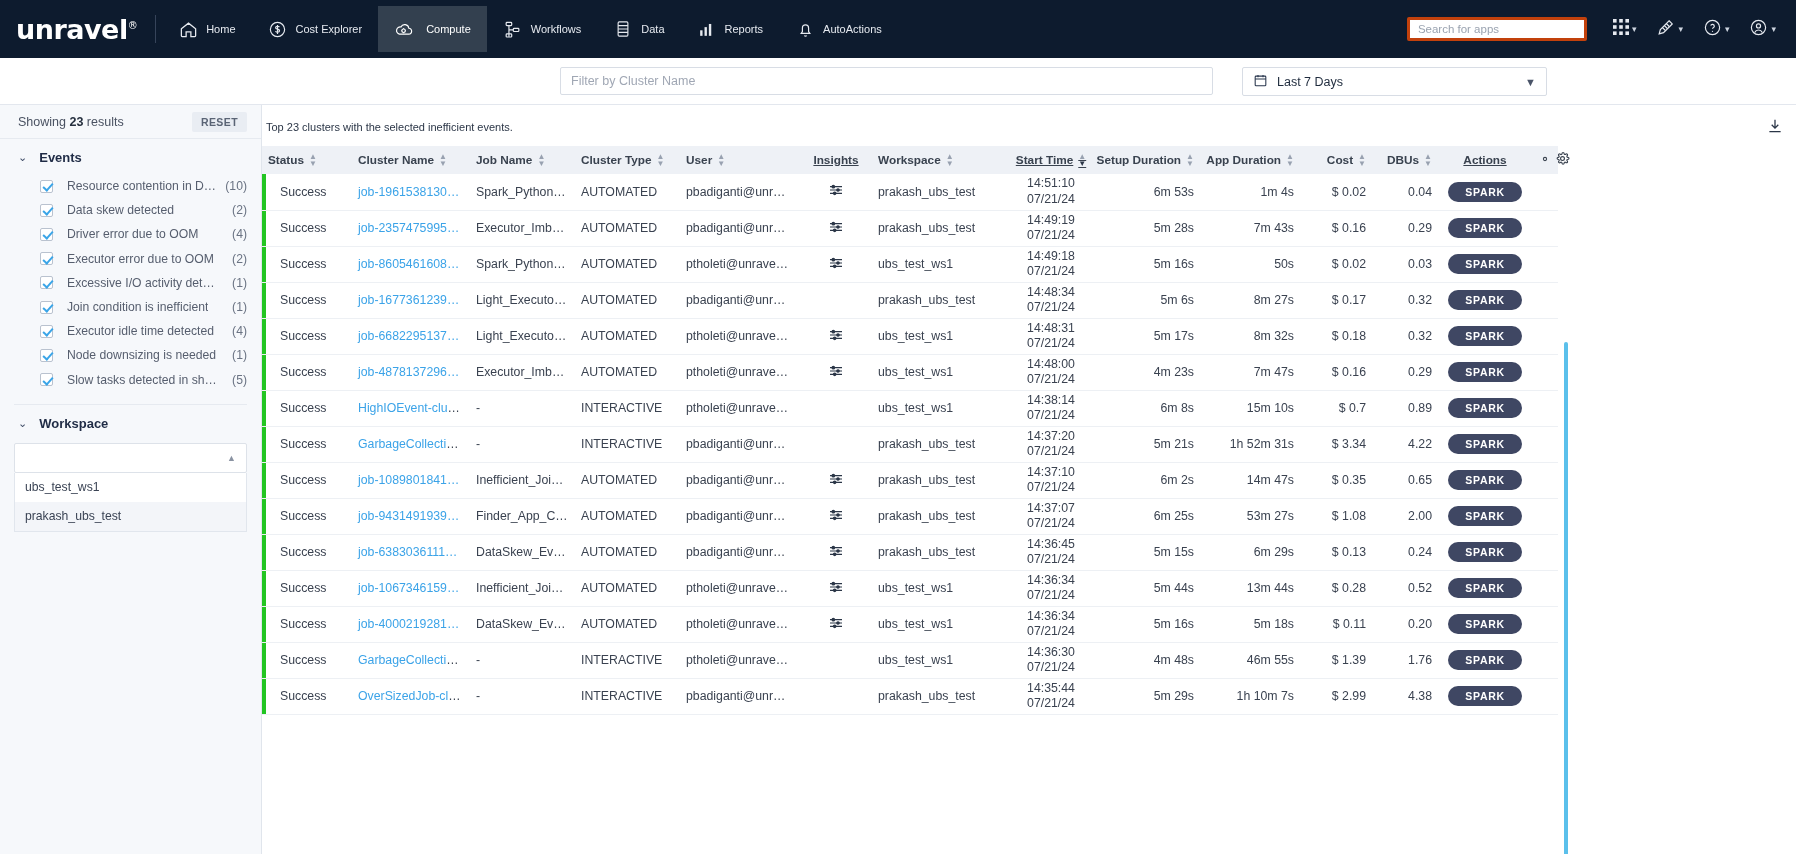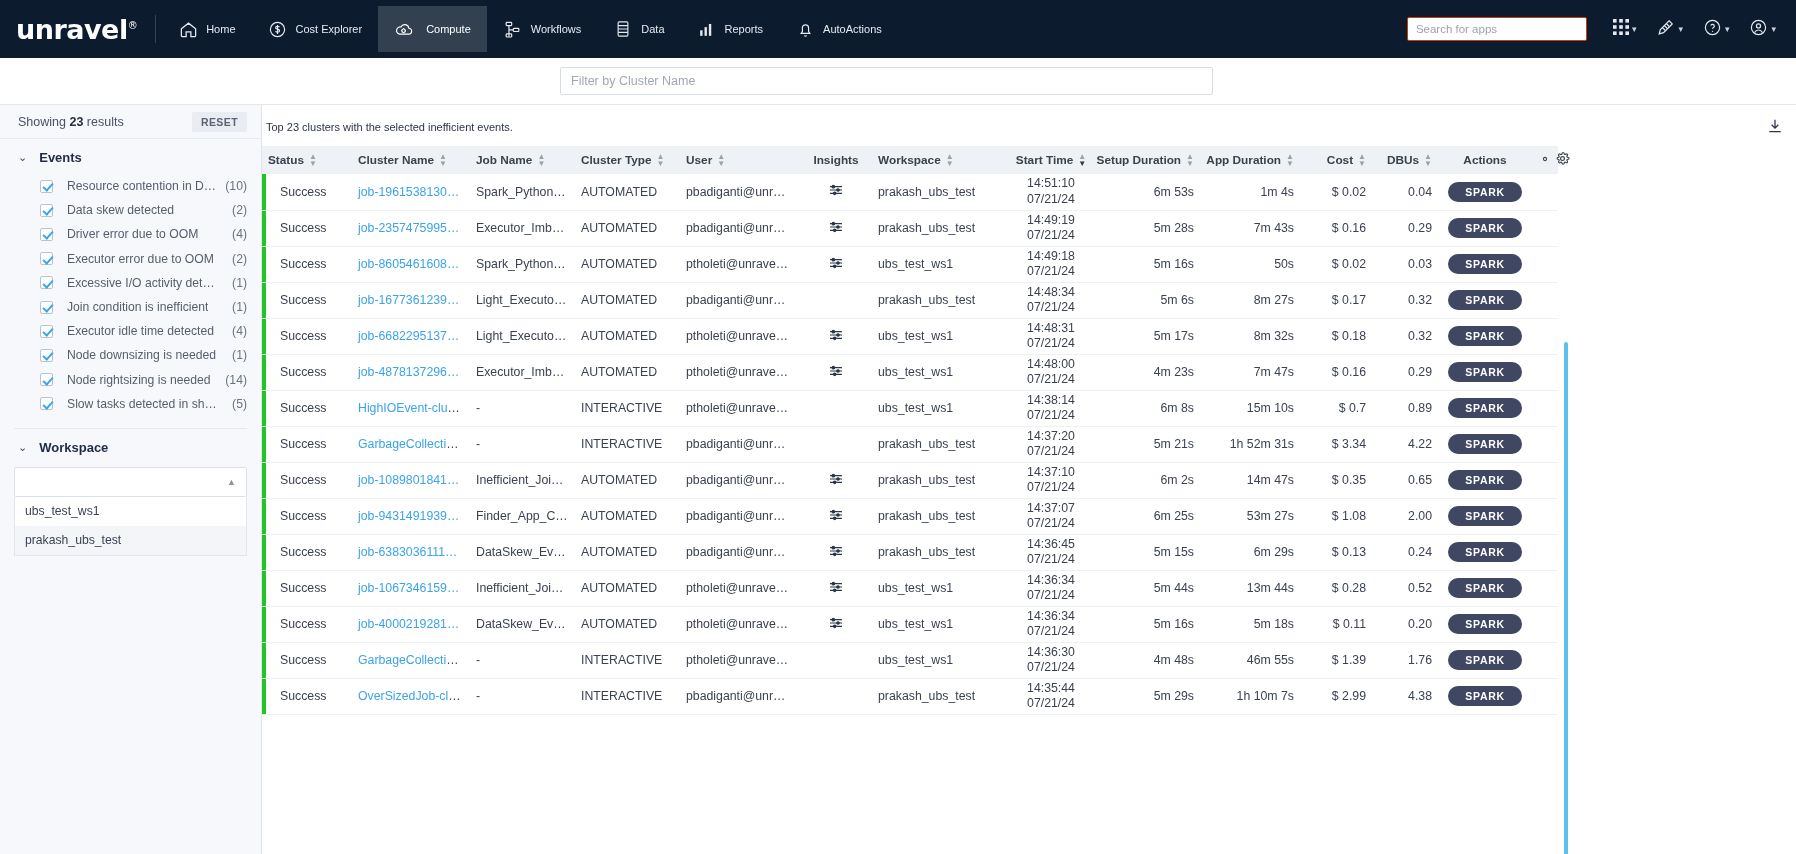--- a/index.html
+++ b/index.html
@@ -27,21 +27,21 @@
     display: flex; align-items: center; gap: 8px; height: 46px;
     padding: 12px 16px; color: #e6eaf0; font-size: 11px; cursor: pointer;
     white-space: nowrap;
   }
   .nav-item.active { background: #33404f; color: #ffffff; gap: 12px; }
   .nav-icon { width: 20px; height: 20px; display: flex; align-items: center; justify-content: center; }
   .nav-icon svg { display: block; }
 
   .nav-right { margin-left: auto; display: flex; align-items: center; gap: 4px; }
   .search-box {
-    width: 180px; height: 24px; background: #fff; border: 1px solid #c2410c;
+    width: 180px; height: 24px; background: #fff; border: 3px solid #c2410c;
     border-radius: 2px; padding: 0 8px; font-size: 11.5px; color: #333;
     font-family: "Liberation Sans", sans-serif; margin-right: 14px;
   }
   .search-box::placeholder { color: #9aa3b0; }
   .icon-btn {
     display: flex; align-items: center; gap: 3px; color: #e6eaf0;
     padding: 0 8px; cursor: pointer; height: 30px;
   }
   .caret-dn { font-size: 9px; line-height: 1; color: #cdd4df; }
 
@@ -148,21 +148,21 @@
   
   .tbl-wrap { flex: 1; overflow: hidden; padding-left: 0; position: relative; }
   table { border-collapse: collapse; width: 1296px; table-layout: fixed; }
   thead th {
     background: #eef1f6; height: 28px; font-size: 11.8px; font-weight: 700;
     color: #39424f; text-align: left; padding: 0 6px; white-space: nowrap;
     vertical-align: middle;
   }
   th .th-in { display: flex; align-items: center; gap: 5px; }
   th.ralign .th-in { justify-content: flex-end; }
-  th.calign .th-in { justify-content: center; }
+  th.calign .th-in { justify-content: center; text-decoration: underline; }
   .sorter {
     display: inline-flex; flex-direction: column; line-height: 0; gap: 1px;
     color: #98a1b0; font-size: 7px;
   }
   .sorter .a { font-size: 8px; line-height: 6px; }
   .sorter.active .a.on { color: #2b3647; }
   tbody td {
     height: 36px; font-size: 12.3px; color: #3a4250; padding: 0 6px;
     border-bottom: 1px solid #edf0f4; vertical-align: middle; white-space: nowrap;
     overflow: hidden; text-overflow: ellipsis;
@@ -318,20 +318,30 @@
             <path d="M7.2 18.2a5.3 5.3 0 0 1 9.6 0"></path>
           </svg>
       </span>
       <span class="caret-dn">▾</span>
     </div>
   </div>
 </div>
 
 <div class="filterbar">
   <input class="cluster-filter" value="" placeholder="Filter by Cluster Name" style="">
+  <div class="daterange">
+    <span>
+      <svg width="15" height="15" viewBox="0 0 24 24" fill="none" stroke="#29364d" stroke-width="1.7">
+          <rect x="3.5" y="5" width="17" height="15.5" rx="1.4"></rect>
+          <path d="M3.5 9.5h17M8 3.2v3.4M16 3.2v3.4"></path>
+        </svg>
+    </span>
+    <span>Last 7 Days</span>
+    <span class="chev">▼</span>
+  </div>
 </div>
 
 <div class="layout">
 
   <div class="sidebar">
     <div class="showing-row">
       <span>Showing</span>&nbsp;<b>23</b>&nbsp;<span>results</span>
       <button class="reset-btn">RESET</button>
     </div>
 
@@ -376,25 +386,20 @@
         <span class="evt-label">Executor idle time detected</span>
         <span class="evt-count">(4)</span>
       </div>
       <div class="evt-row">
         <span class="cb"></span>
         <span class="evt-label">Node downsizing is needed</span>
         <span class="evt-count">(1)</span>
       </div>
       <div class="evt-row">
         <span class="cb"></span>
-        <span class="evt-label">Node rightsizing is needed</span>
-        <span class="evt-count">(14)</span>
-      </div>
-      <div class="evt-row">
-        <span class="cb"></span>
         <span class="evt-label">Slow tasks detected in shu…</span>
         <span class="evt-count">(5)</span>
       </div>
     </div>
 
     <div class="side-div"></div>
 
     <div class="section-hdr">
       <span class="chev">⌄</span>
       <span>Workspace</span>

